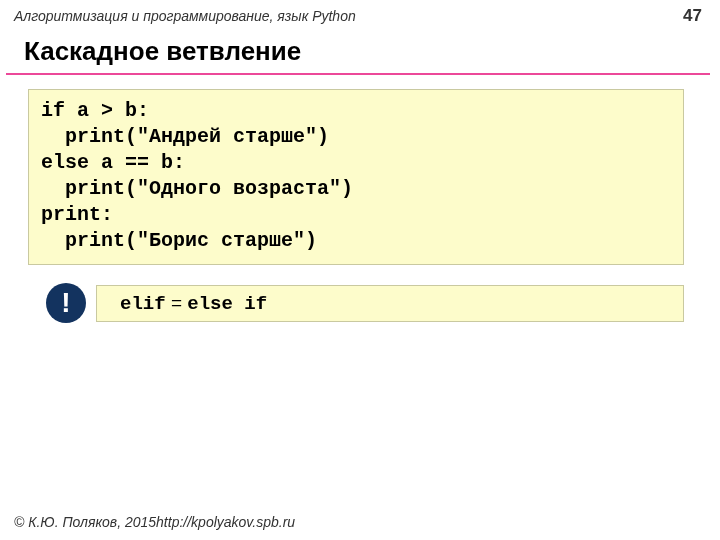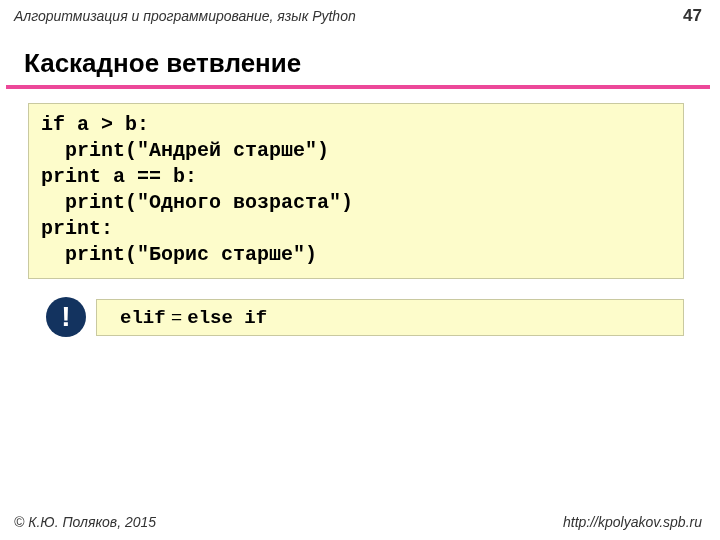--- a/index.html
+++ b/index.html
@@ -23,22 +23,22 @@
   .page-num {
     font-weight: bold;
     font-style: normal;
     font-size: 17px;
   }
   .title {
     font-size: 26px;
     font-weight: bold;
     color: #000;
     padding: 4px 14px 6px 18px;
-    border-bottom: 4px solid #ec4899;
-    margin: 16px 10px 14px 6px;
+    border-bottom: 2px solid #ec4899;
+    margin: 4px 10px 14px 6px;
   }
   .code-block {
     margin: 0 36px 18px 28px;
     background: #fdfccb;
     border: 1px solid #c9c9a0;
     padding: 8px 12px 10px 12px;
     font-family: "Courier New", monospace;
     font-size: 20px;
     font-weight: bold;
     line-height: 1.3;
@@ -73,40 +73,39 @@
     color: #000;
     flex: 1;
   }
   .note-box .mono { font-family: "Courier New", monospace; font-weight: bold; }
   .footer {
     position: absolute;
     bottom: 10px;
     left: 0;
     right: 0;
     display: flex;
-    justify-content: space-between;
     padding: 0 18px 0 14px;
     font-style: italic;
     color: #333;
     font-size: 14px;
   }
 </style>
 </head>
 <body>
 
 <div class="header">
   <span>Алгоритмизация и программирование, язык Python</span>
   <span class="page-num">47</span>
 </div>
 
 <div class="title">Каскадное ветвление</div>
 
 <div class="code-block"><span>if a &gt; b:</span>
 <span>  print("Андрей старше")</span>
-<span>print a == b:</span>
+<span>else a == b:</span>
 <span>  print("Одного возраста")</span>
 <span>print:</span>
 <span>  print("Борис старше")</span></div>
 
 <div class="note-row">
   <div class="bang-badge">!</div>
   <div class="note-box">
     <span class="mono">elif</span><span> = </span><span class="mono">else if</span>
   </div>
 </div>

